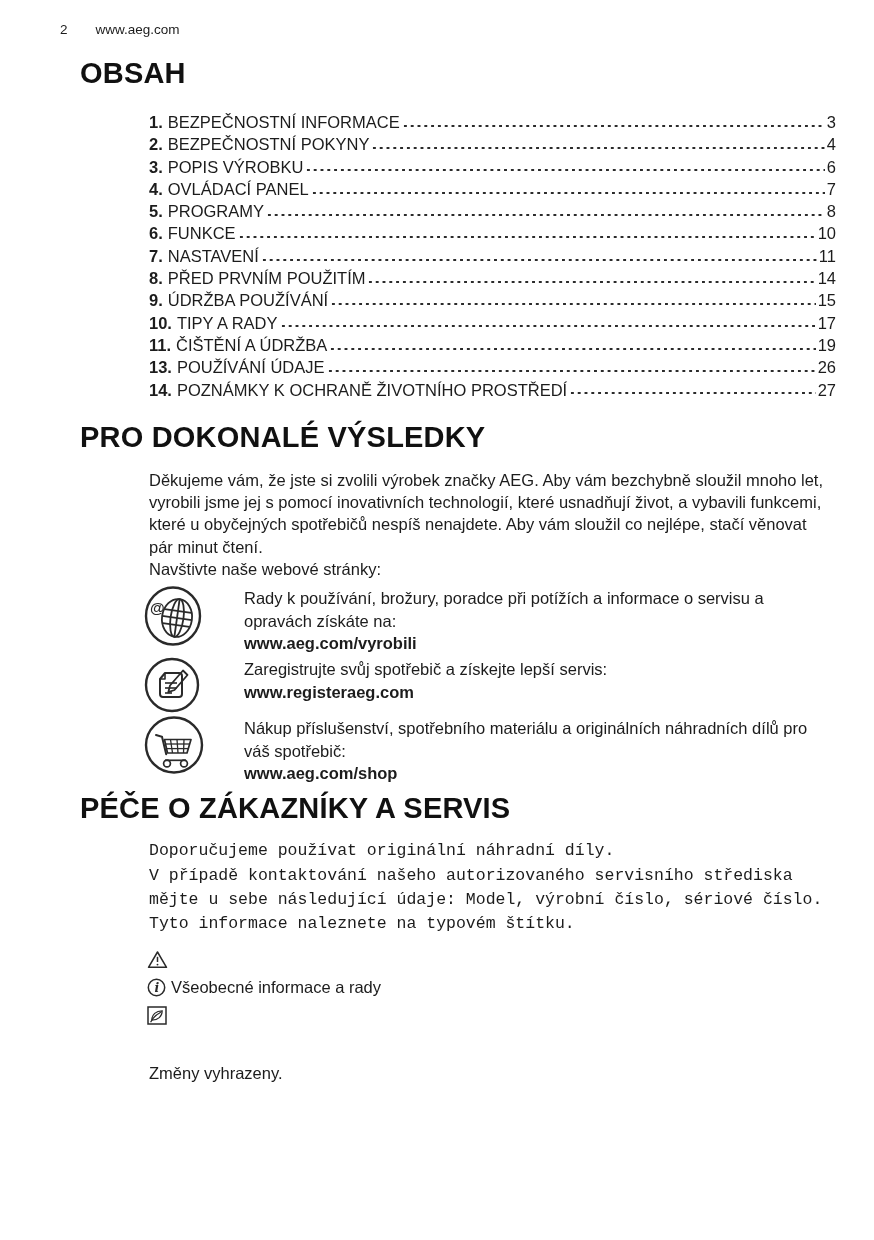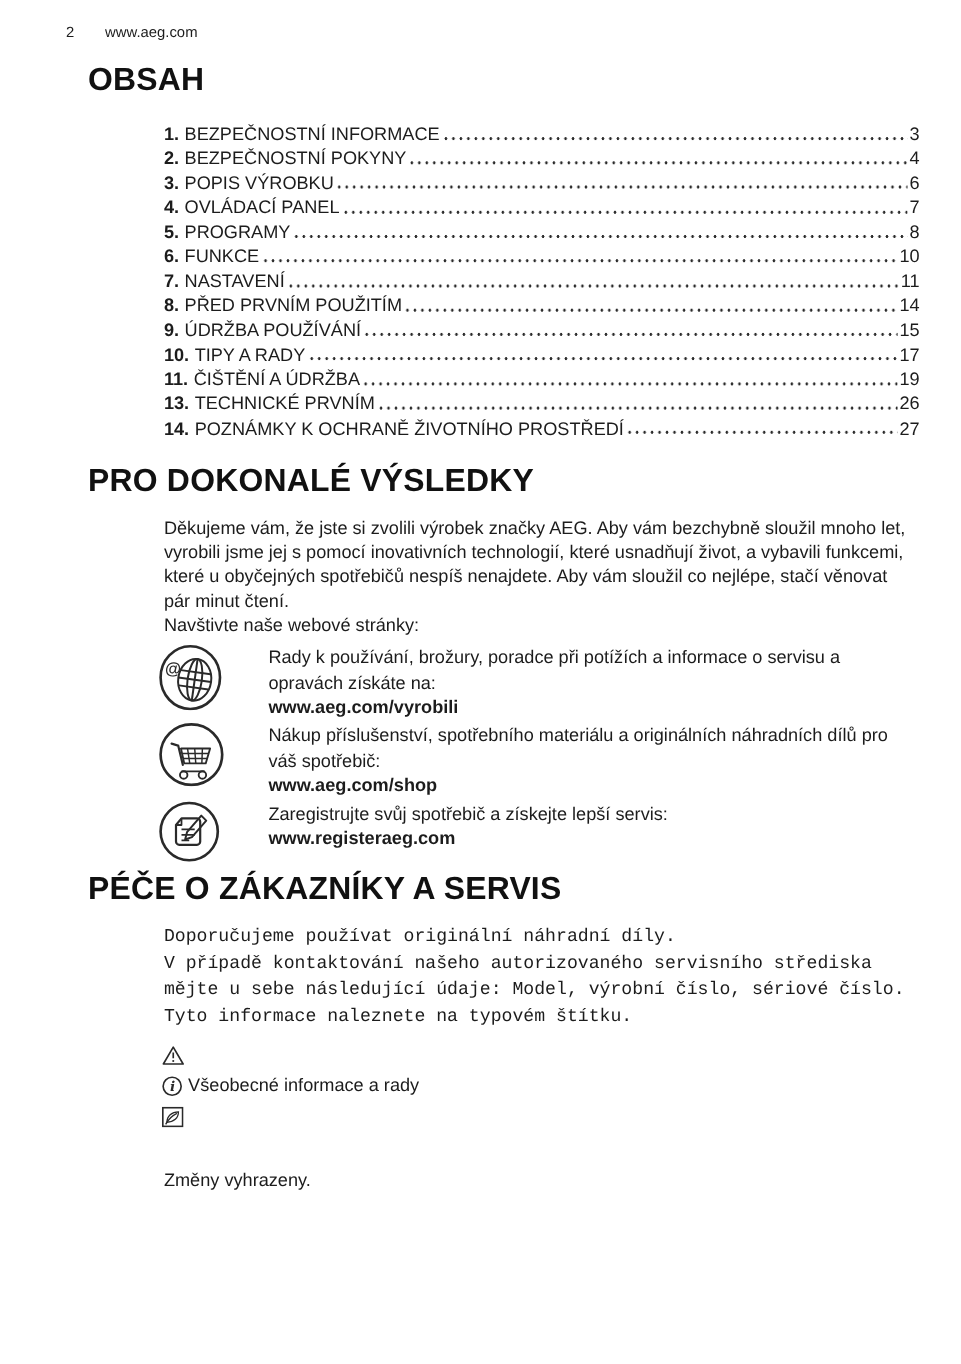--- a/index.html
+++ b/index.html
@@ -129,21 +129,21 @@
         <span class="toc-page">17</span>
       </div>
     <div class="toc-row">
         <span class="toc-num">11.</span>
         <span class="toc-title">ČIŠTĚNÍ A ÚDRŽBA</span>
         <span class="dots"></span>
         <span class="toc-page">19</span>
       </div>
     <div class="toc-row">
         <span class="toc-num">13.</span>
-        <span class="toc-title">TECHNICKÉ PRVNÍM</span>
+        <span class="toc-title">POUŽÍVÁNÍ ÚDAJE</span>
         <span class="dots"></span>
         <span class="toc-page">26</span>
       </div>
     <div class="toc-row">
         <span class="toc-num">14.</span>
         <span class="toc-title">POZNÁMKY K OCHRANĚ ŽIVOTNÍHO PROSTŘEDÍ</span>
         <span class="dots"></span>
         <span class="toc-page">27</span>
       </div>
   </div>
@@ -166,20 +166,38 @@
             <line x1="19.5" y1="25" x2="46.5" y2="25"></line>
             <line x1="18" y1="32" x2="48" y2="32"></line>
             <line x1="19.5" y1="39" x2="46.5" y2="39"></line>
           </g>
           <text x="6" y="27" font-size="15" font-weight="bold">@</text>
         </svg>
       </span>
       <span class="link-body">
         <span>Rady k používání, brožury, poradce při potížích a informace o servisu a opravách získáte na:</span>
         <span class="link-url">www.aeg.com/vyrobili</span>
+      </span>
+    </div>
+
+    <div class="link-row">
+      <span class="link-icon">
+        <svg width="56" height="56" viewBox="0 0 56 56">
+          <circle cx="28" cy="28" r="26" stroke-width="2.4"></circle>
+          <path d="M21,16 h14 a3,3 0 0 1 3,3 v18 a3,3 0 0 1 -3,3 h-16 a3,3 0 0 1 -3,-3 v-15 z" stroke-width="2" stroke-linejoin="round"></path>
+          <path d="M21,16 v6 h-5" stroke-width="1.6" stroke-linejoin="round"></path>
+          <line x1="21" y1="26" x2="33" y2="26" stroke-width="1.6"></line>
+          <line x1="21" y1="31" x2="33" y2="31" stroke-width="1.6"></line>
+          <line x1="21" y1="36" x2="28" y2="36" stroke-width="1.6"></line>
+          <path d="M39,13.5 l4.5,4.5 -13,15 -6.2,2.2 1.7,-6.7 z" stroke-width="1.8" stroke-linejoin="round"></path>
+        </svg>
+      </span>
+      <span class="link-body">
+        <span>Zaregistrujte svůj spotřebič a získejte lepší servis:</span>
+        <span class="link-url">www.registeraeg.com</span>
       </span>
     </div>
 
     <div class="link-row">
       <span class="link-icon">
         <svg width="60" height="58" viewBox="0 0 60 58">
           <ellipse cx="30" cy="29" rx="28" ry="27.5" stroke-width="2.4"></ellipse>
           <path d="M12,19 l6,1.8 4.2,17.5" stroke-width="2" stroke-linecap="round"></path>
           <path d="M20.5,23.5 h26.5 l-4,13.5 h-19.5 z" stroke-width="1.7" stroke-linejoin="round"></path>
           <line x1="26.5" y1="23.5" x2="28.5" y2="37" stroke-width="1.3"></line>
@@ -191,38 +209,20 @@
           <circle cx="23" cy="47.5" r="3.4" stroke-width="1.7"></circle>
           <circle cx="40" cy="47.5" r="3.4" stroke-width="1.7"></circle>
         </svg>
       </span>
       <span class="link-body">
         <span>Nákup příslušenství, spotřebního materiálu a originálních náhradních dílů pro váš spotřebič:</span>
         <span class="link-url">www.aeg.com/shop</span>
       </span>
     </div>
 
-    <div class="link-row">
-      <span class="link-icon">
-        <svg width="56" height="56" viewBox="0 0 56 56">
-          <circle cx="28" cy="28" r="26" stroke-width="2.4"></circle>
-          <path d="M21,16 h14 a3,3 0 0 1 3,3 v18 a3,3 0 0 1 -3,3 h-16 a3,3 0 0 1 -3,-3 v-15 z" stroke-width="2" stroke-linejoin="round"></path>
-          <path d="M21,16 v6 h-5" stroke-width="1.6" stroke-linejoin="round"></path>
-          <line x1="21" y1="26" x2="33" y2="26" stroke-width="1.6"></line>
-          <line x1="21" y1="31" x2="33" y2="31" stroke-width="1.6"></line>
-          <line x1="21" y1="36" x2="28" y2="36" stroke-width="1.6"></line>
-          <path d="M39,13.5 l4.5,4.5 -13,15 -6.2,2.2 1.7,-6.7 z" stroke-width="1.8" stroke-linejoin="round"></path>
-        </svg>
-      </span>
-      <span class="link-body">
-        <span>Zaregistrujte svůj spotřebič a získejte lepší servis:</span>
-        <span class="link-url">www.registeraeg.com</span>
-      </span>
-    </div>
-
   </div>
 
   <h1 class="care">PÉČE O ZÁKAZNÍKY A SERVIS</h1>
 
   <div class="care-lines">
     <p>Doporučujeme používat originální náhradní díly.</p>
     <p>V případě kontaktování našeho autorizovaného servisního střediska mějte u sebe následující údaje: Model, výrobní číslo, sériové číslo.</p>
     <p>Tyto informace naleznete na typovém štítku.</p>
   </div>
 

